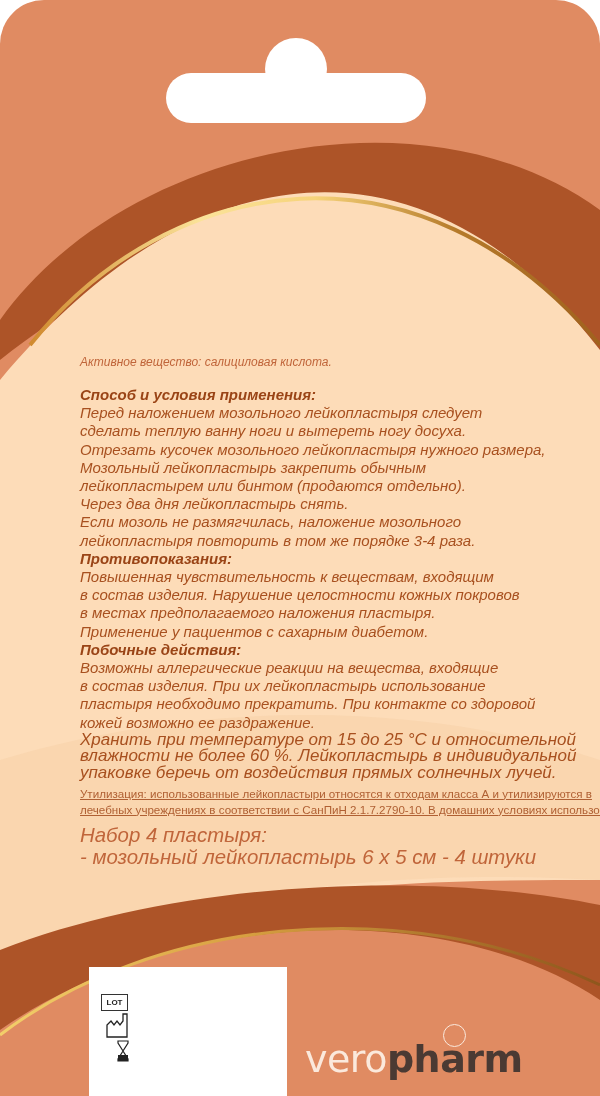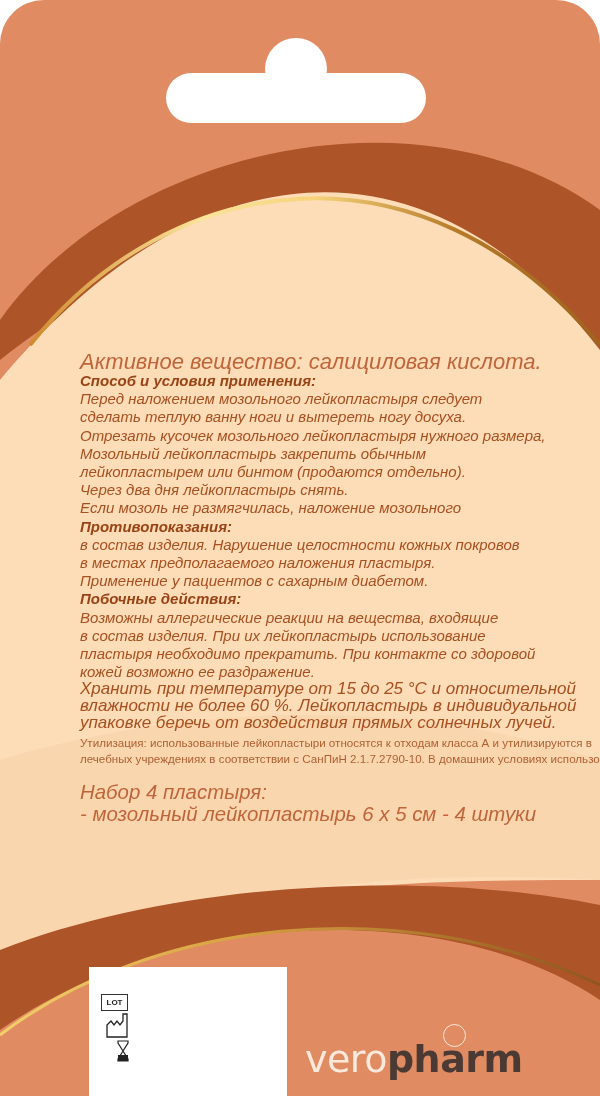--- a/index.html
+++ b/index.html
@@ -3,25 +3,25 @@
 <meta charset="utf-8">
 <style>
   html, body { margin:0; padding:0; background:#ffffff; }
   body { width:600px; height:1096px; position:relative; overflow:hidden; font-family:"Liberation Sans", sans-serif; }
   .card { position:absolute; left:0; top:0; width:600px; height:1096px; background:#e08b62; border-radius:44px 44px 0 0; overflow:hidden; }
   .hang-hole { position:absolute; left:166px; top:73px; width:260px; height:50px; background:#ffffff; border-radius:25px; }
   .hang-hole-bump { position:absolute; left:265px; top:38px; width:62px; height:62px; background:#ffffff; border-radius:50%; }
   .bg-svg { position:absolute; left:0; top:0; width:600px; height:1096px; }
   .content { position:absolute; left:80px; top:352px; width:515px; color:#b0511f; }
   .line { font-style:italic; font-size:15px; line-height:18.2px; white-space:nowrap; color:#a8501f; }
-  .line.active { font-size:22px; line-height:20px; color:#c0653a; margin-bottom:0; }
+  .line.active { font-size:12px; line-height:20px; color:#c0653a; margin-bottom:14px; }
   .line.heading { font-weight:bold; color:#9a4416; }
   .line.small { font-size:17px; line-height:16.6px; }
-  .util { font-style:normal; font-size:11.6px; line-height:16px; color:#b06033; white-space:nowrap; margin-top:4px; }
-  .set { margin-top:14px; }
+  .util { font-style:normal; font-size:11.6px; line-height:16px; color:#b06033; white-space:nowrap; margin-top:4px;text-decoration:underline; }
+  .set { margin-top:6px; }
   .set .line { font-size:20.4px; line-height:22px; color:#c0653a; }
   .label-box { position:absolute; left:89px; top:967px; width:198px; height:152px; background:#ffffff; }
   .lot-box { position:absolute; left:12px; top:27px; width:27px; height:17px; border:1px solid #333; font-size:8px; font-weight:bold; display:flex; align-items:center; justify-content:center; color:#222; box-sizing:border-box; }
   .factory-icon { position:absolute; left:17px; top:46px; width:22px; height:25px; }
   .hourglass-icon { position:absolute; left:28px; top:73px; width:12px; height:22px; }
   .brand { position:absolute; left:305px; top:1037px; font-size:38px; font-weight:bold; letter-spacing:-0.5px; font-family:"DejaVu Sans", sans-serif; }
   .brand .vero { color:#fbe9dc; font-weight:normal; }
   .brand .pharm { color:#4a3a33; }
   .brand-circle { position:absolute; left:443px; top:1024px; width:23px; height:23px; border:1.5px solid #fbe9dc; border-radius:50%; box-sizing:border-box; }
 </style>
@@ -65,22 +65,24 @@
     <div class="line active">Активное вещество: салициловая кислота.</div>
 
     <div class="line heading">Способ и условия применения:</div>
     <div class="line">Перед  наложением мозольного лейкопластыря следует</div>
     <div class="line">сделать теплую ванну ноги и вытереть ногу досуха.</div>
     <div class="line">Отрезать кусочек мозольного лейкопластыря  нужного размера,</div>
     <div class="line">Мозольный лейкопластырь закрепить обычным</div>
     <div class="line">лейкопластырем или бинтом (продаются отдельно).</div>
     <div class="line">Через два дня лейкопластырь снять.</div>
     <div class="line">Если мозоль не размягчилась, наложение мозольного</div>
+    <div class="line">лейкопластыря повторить в том же порядке 3-4 раза.</div>
 
     <div class="line heading">Противопоказания:</div>
+    <div class="line">Повышенная чувствительность к веществам, входящим</div>
     <div class="line">в состав изделия. Нарушение целостности кожных покровов</div>
     <div class="line">в местах предполагаемого наложения пластыря.</div>
     <div class="line">Применение у пациентов с сахарным диабетом.</div>
 
     <div class="line heading">Побочные действия:</div>
     <div class="line">Возможны аллергические реакции на вещества, входящие</div>
     <div class="line">в состав изделия. При их лейкопластырь использование</div>
     <div class="line">пластыря необходимо прекратить. При контакте со здоровой</div>
     <div class="line">кожей возможно ее раздражение.</div>
 

